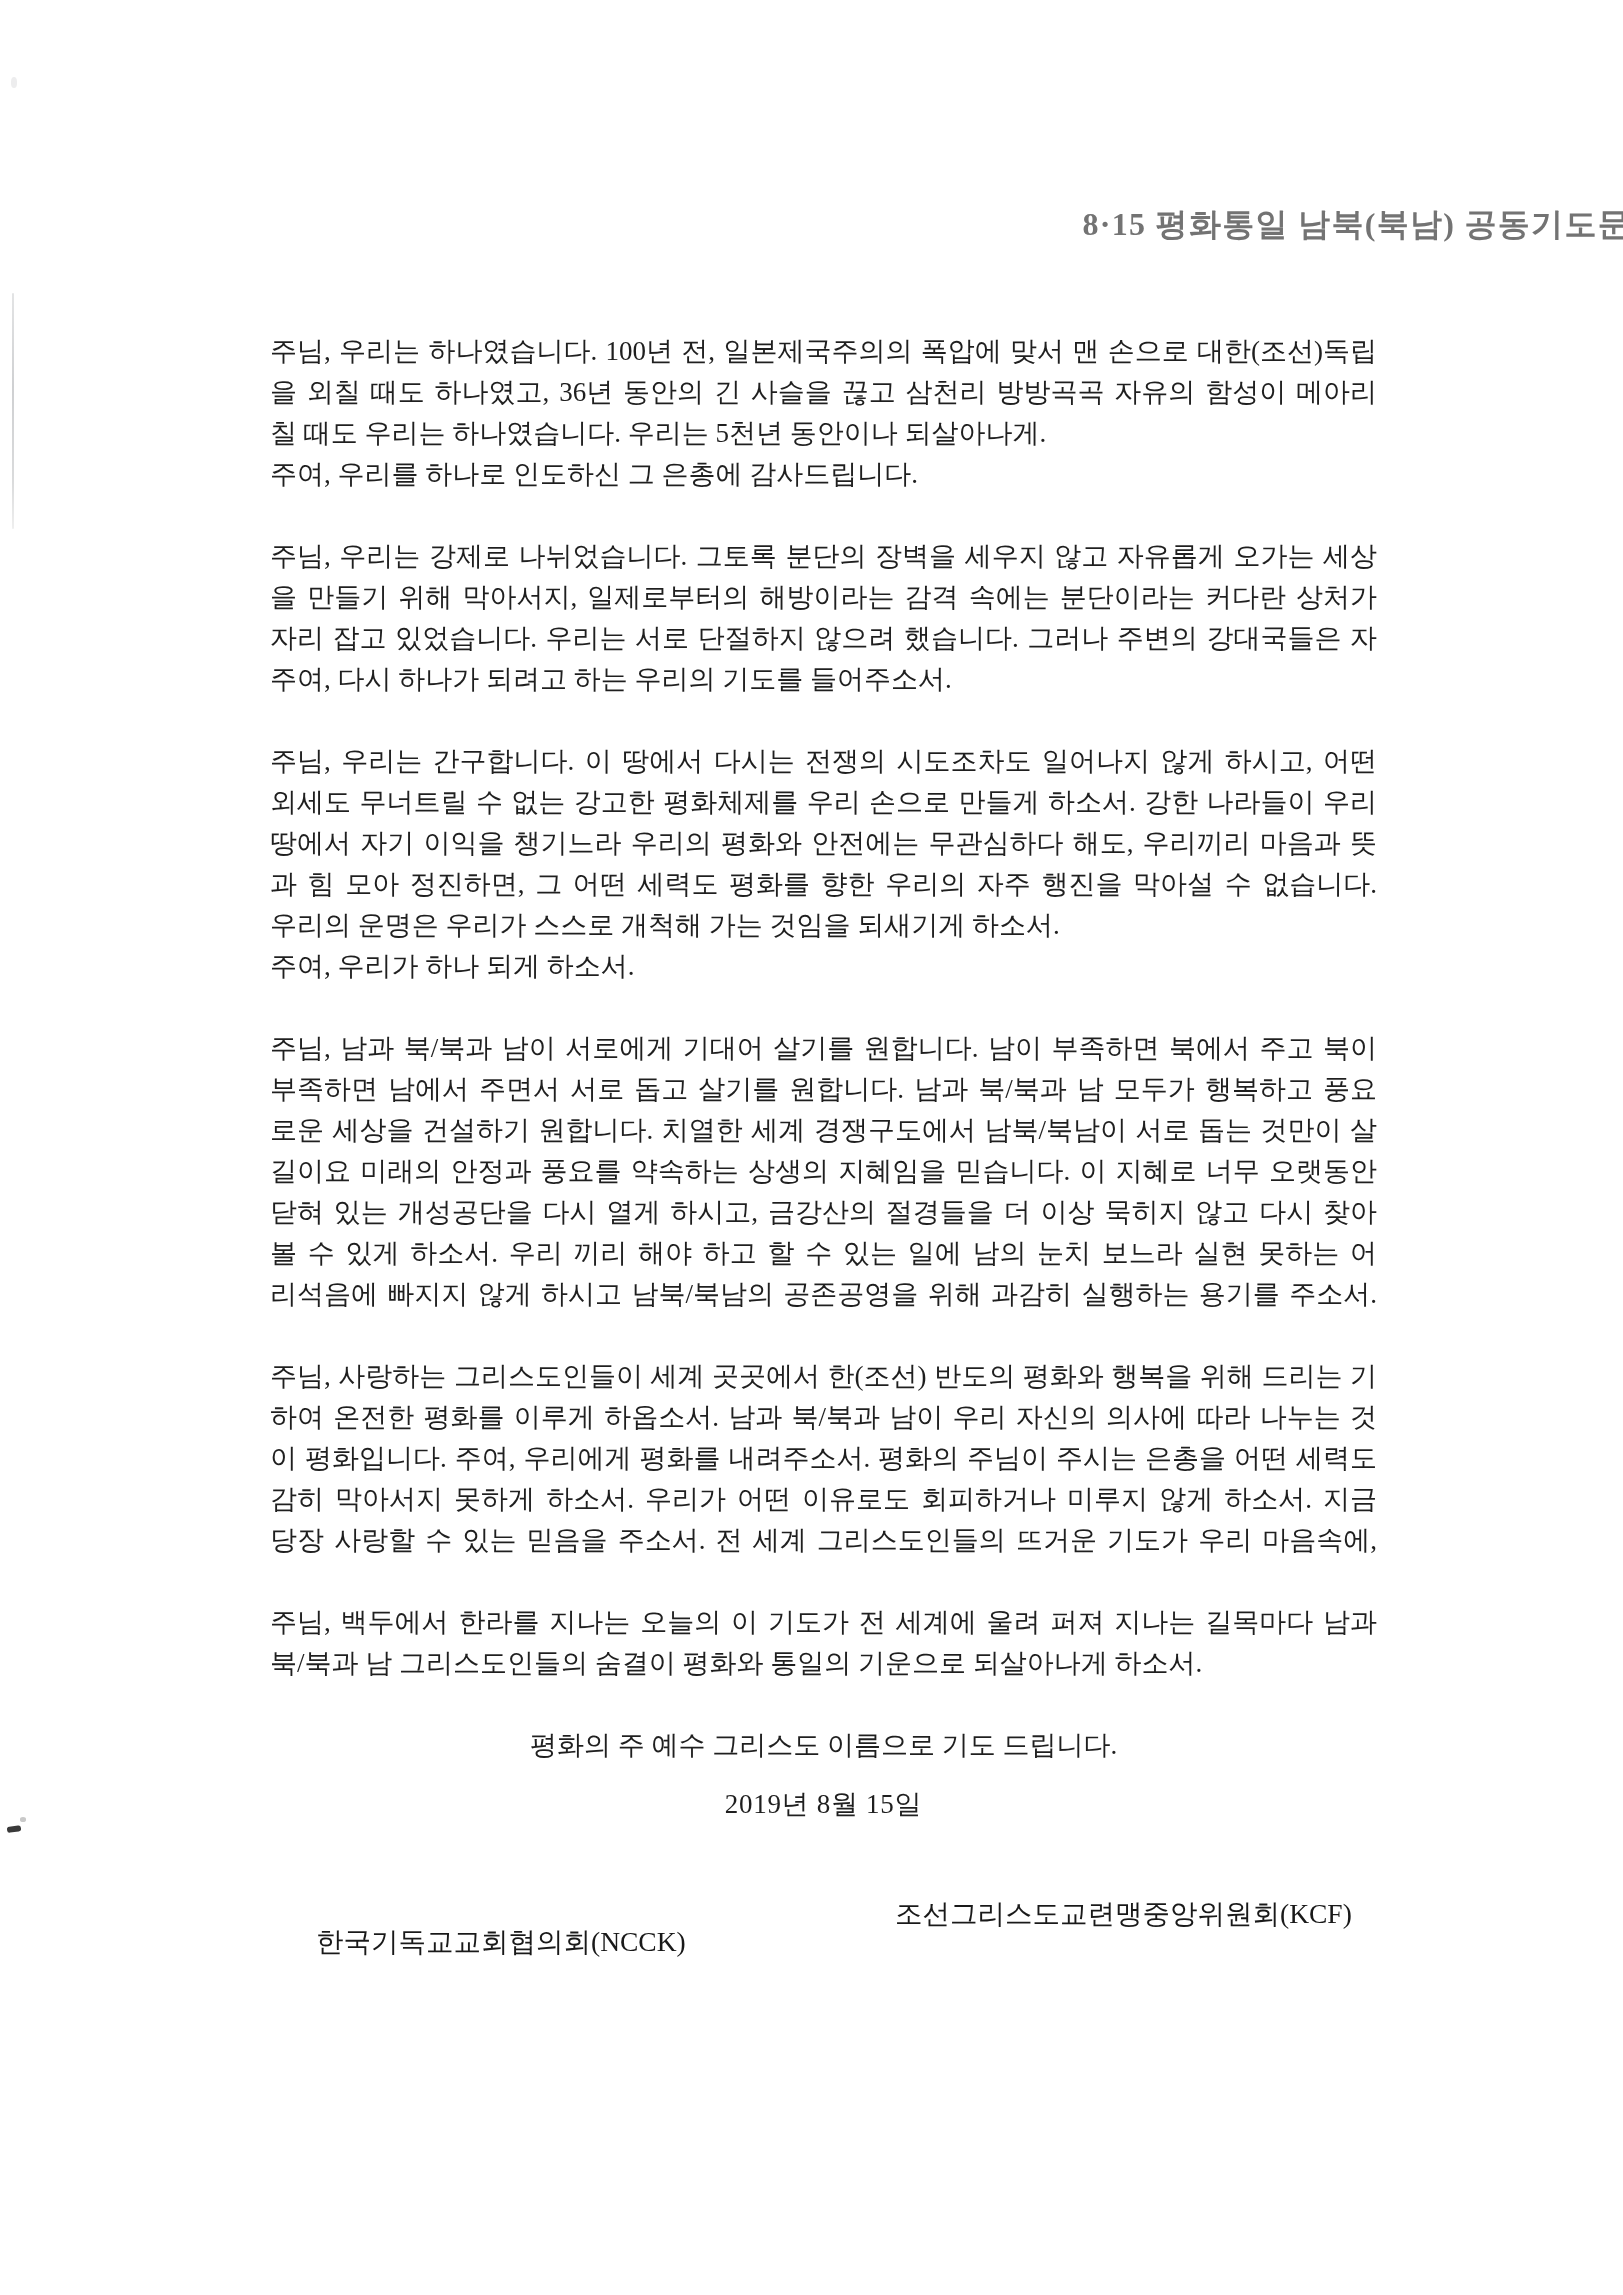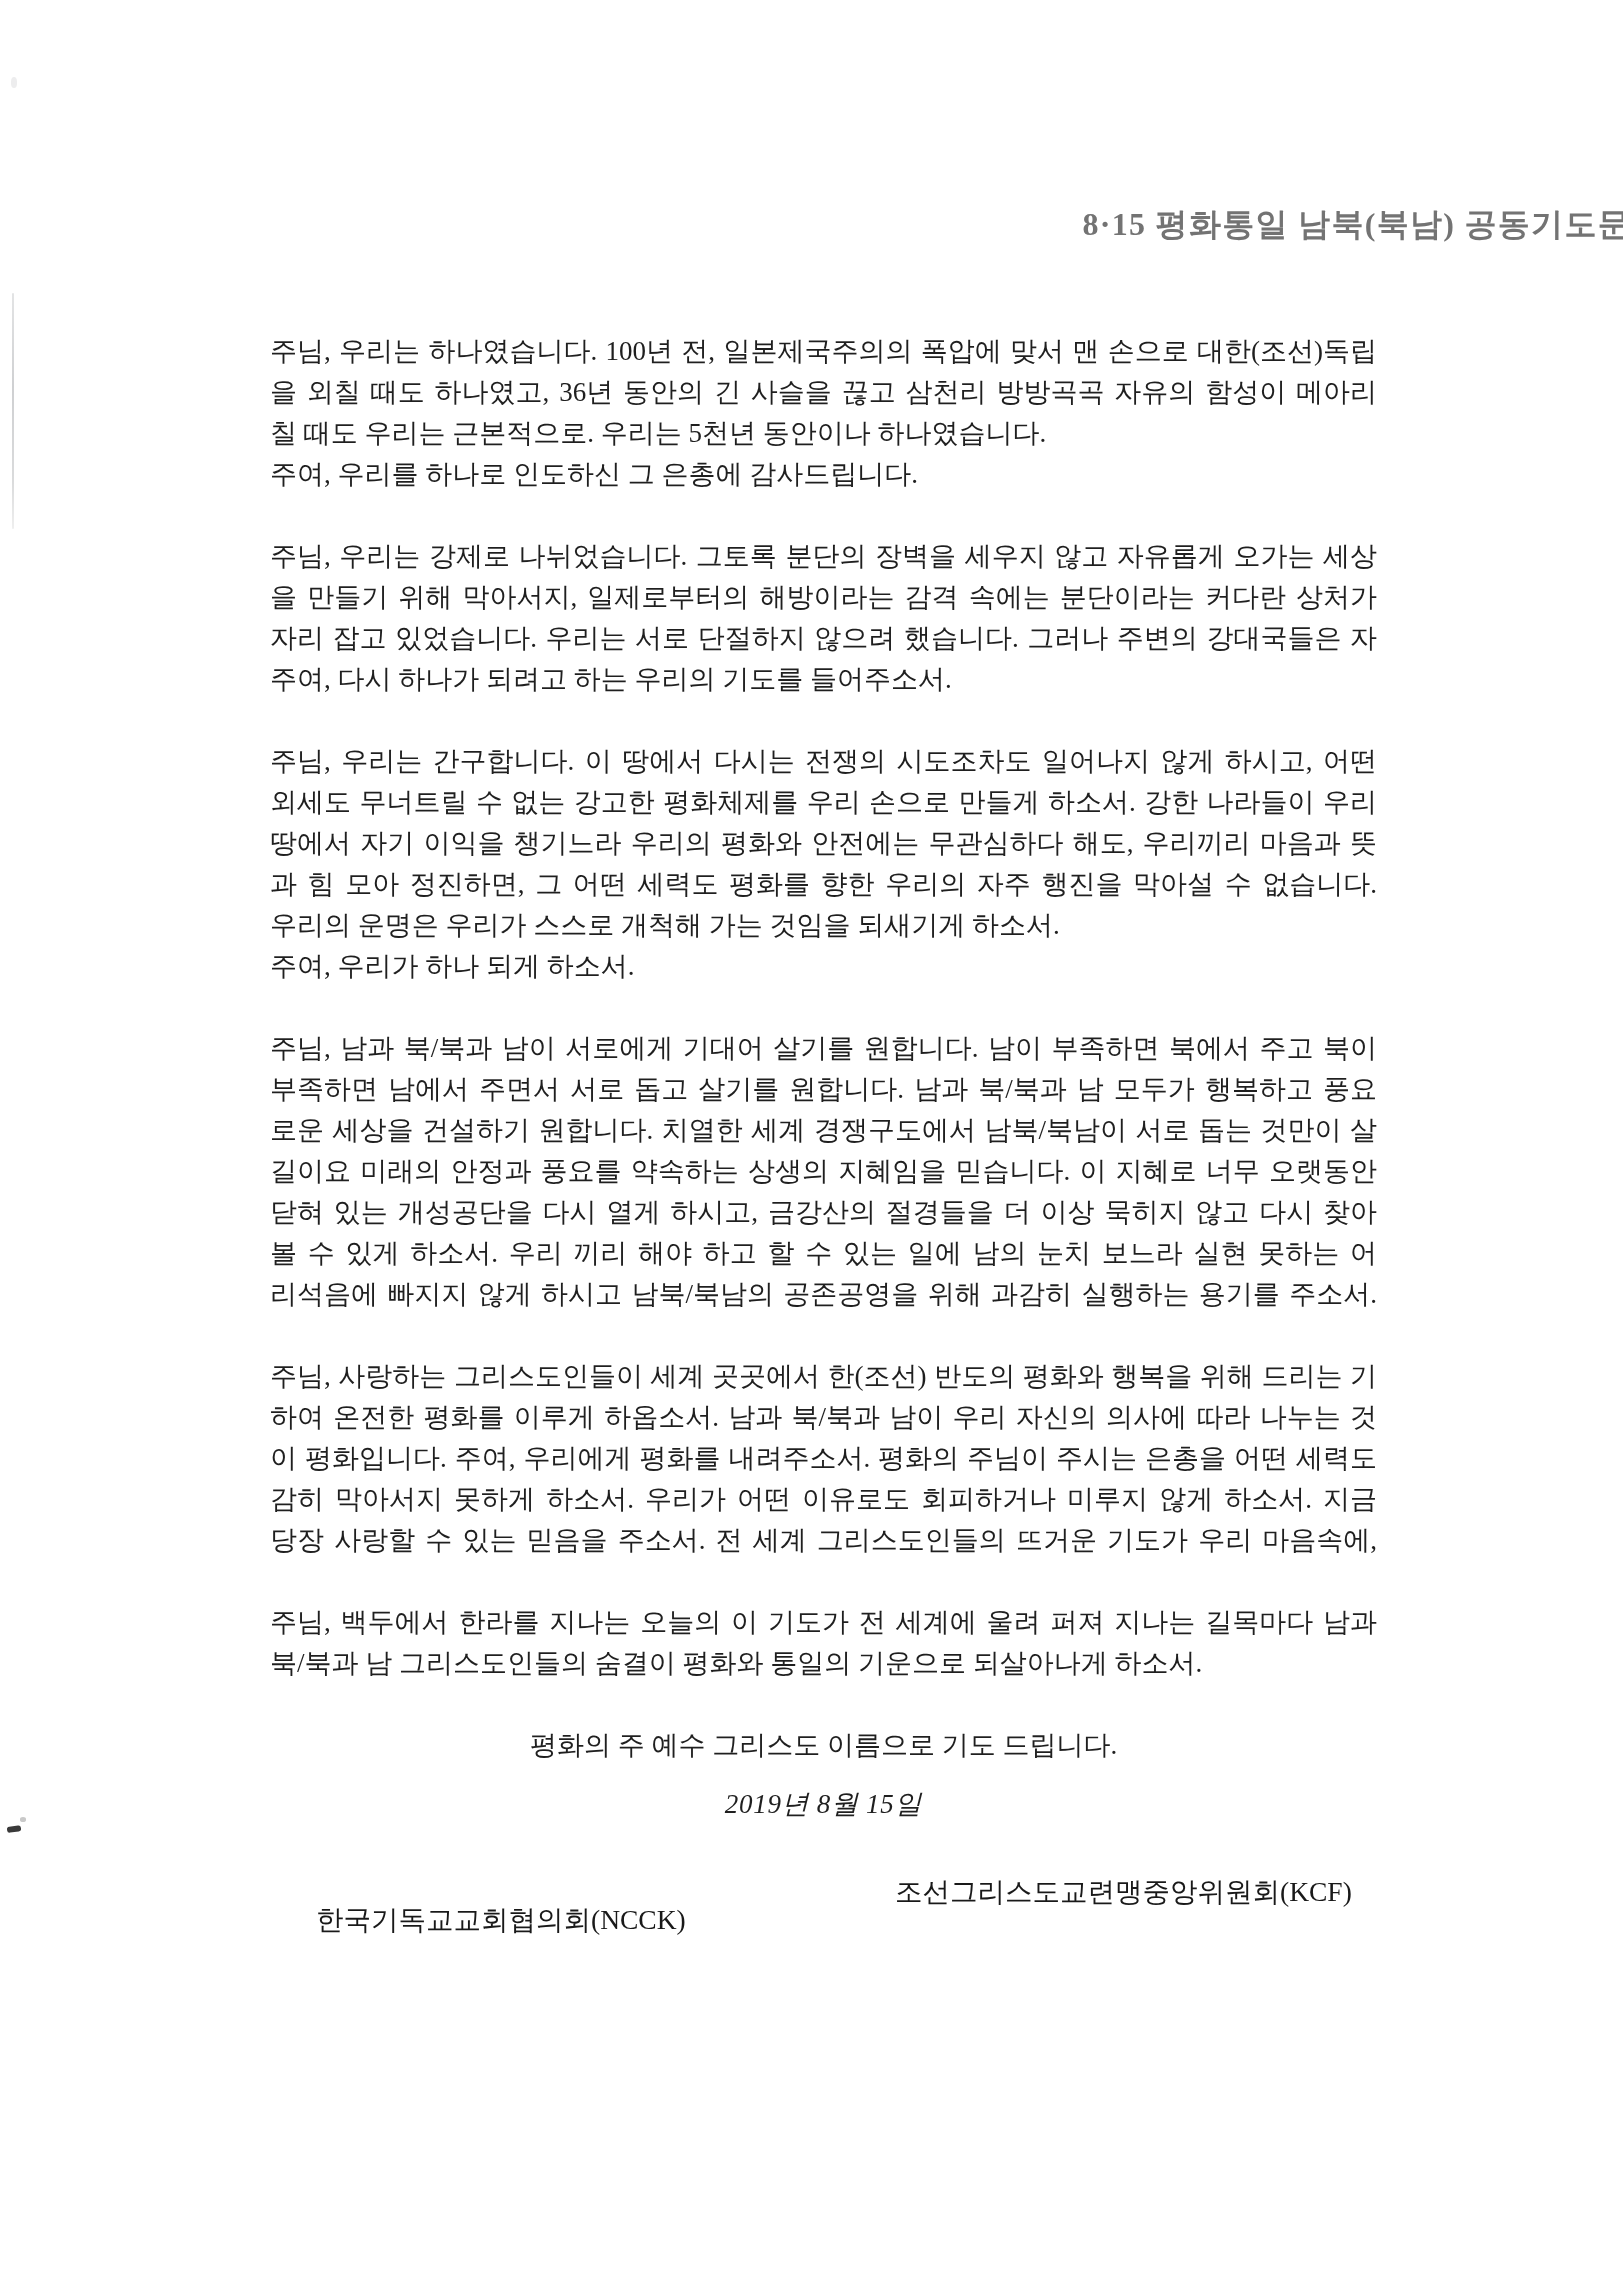--- a/index.html
+++ b/index.html
@@ -47,24 +47,23 @@
     text-align: justify;
     text-align-last: justify;
   }
   .closing-line {
     height: 41px;
     margin-bottom: 18px;
     text-align: center;
   }
   .date-line {
     height: 41px;
-    margin-bottom: 46px;
+    margin-bottom: 68px;
     text-align: center;
     letter-spacing: 0.7px;
-    font-style: italic;
   }
   .signatures {
     position: relative;
     height: 41px;
     font-size: 27.5px;
     color: #191919;
   }
   .sig-left  { position: absolute; left: 46px;  top: 0; white-space: nowrap; margin-top: 28px; }
   .sig-right { position: absolute; left: 625px; top: 0; white-space: nowrap; }
   
@@ -107,21 +106,21 @@
   <div class="artifact-speck"></div>
   <div class="artifact-speck-faint"></div>
 
   <h1 class="doc-title">8·15 평화통일 남북(북남) 공동기도문</h1>
 
   <div class="prayer-body">
     <div>
         <div class="paragraph">
           <div class="line full">주님, 우리는 하나였습니다. 100년 전, 일본제국주의의 폭압에 맞서 맨 손으로 대한(조선)독립</div>
           <div class="line full">을 외칠 때도 하나였고, 36년 동안의 긴 사슬을 끊고 삼천리 방방곡곡 자유의 함성이 메아리</div>
-          <div class="line">칠 때도 우리는 근본적으로. 우리는 5천년 동안이나 하나였습니다.</div>
+          <div class="line">칠 때도 우리는 하나였습니다. 우리는 5천년 동안이나 되살아나게.</div>
           <div class="line">주여, 우리를 하나로 인도하신 그 은총에 감사드립니다.</div>
         </div>
         <div class="paragraph">
           <div class="line full">주님, 우리는 강제로 나뉘었습니다. 그토록 분단의 장벽을 세우지 않고 자유롭게 오가는 세상</div>
           <div class="line full">을 만들기 위해 막아서지, 일제로부터의 해방이라는 감격 속에는 분단이라는 커다란 상처가</div>
           <div class="line full">자리 잡고 있었습니다. 우리는 서로 단절하지 않으려 했습니다. 그러나 주변의 강대국들은 자</div>
           <div class="line">주여, 다시 하나가 되려고 하는 우리의 기도를 들어주소서.</div>
         </div>
         <div class="paragraph">
           <div class="line full">주님, 우리는 간구합니다. 이 땅에서 다시는 전쟁의 시도조차도 일어나지 않게 하시고, 어떤</div>

